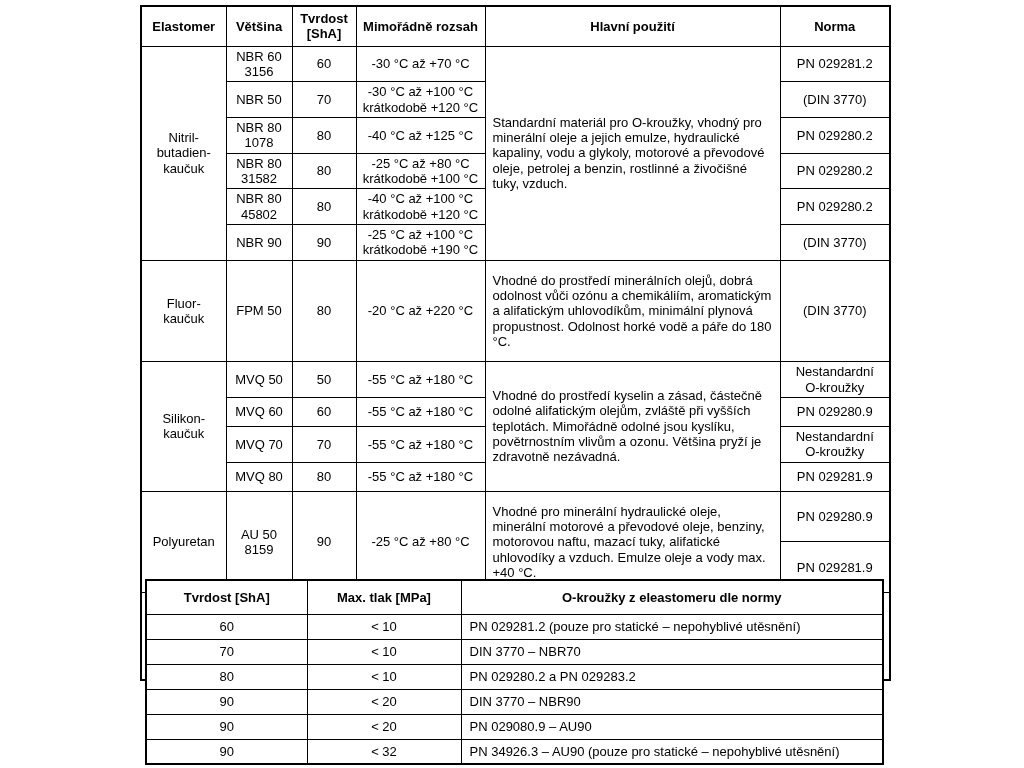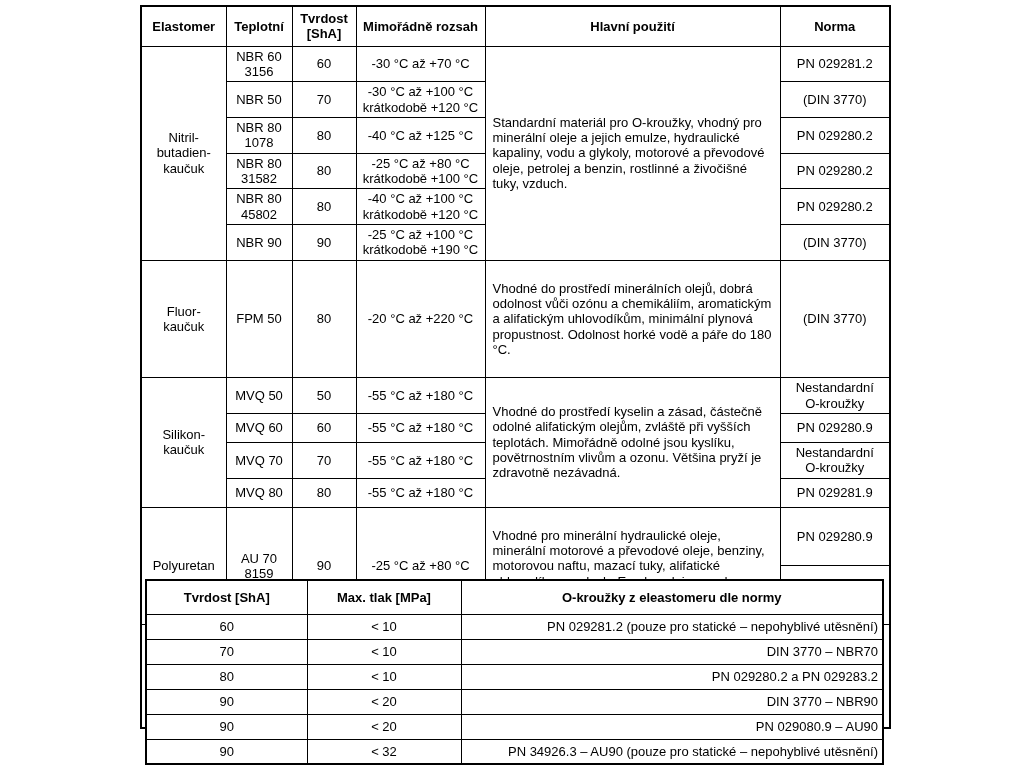--- a/index.html
+++ b/index.html
@@ -23,39 +23,39 @@
     vertical-align: middle;
     white-space: pre-line;
     padding: 2px 4px;
     overflow: hidden;
   }
   th { font-weight: bold; padding: 4px; }
   .t1 thead tr { height: 36px; }
   .t1 tbody tr { height: 29px; }
   .t2 thead tr { height: 34px; }
   .t2 tbody tr { height: 25px; }
-  td.use { text-align: left; padding: 20px 7px; }
-  .t2 td.norma-col { text-align: right; padding-left: 24px; }
+  td.use { text-align: left; padding: 12px 7px; }
+  .t2 td.norma-col { text-align: left; padding-left: 8px; }
 </style>
 </head>
 <body>
 
 <table class="t1">
   <colgroup>
     <col style="width:85px">
       <col style="width:66px">
       <col style="width:64px">
     <col style="width:129px">
       <col style="width:295px">
       <col style="width:110px">
   </colgroup>
   <thead>
     <tr>
       <th>Elastomer</th>
-      <th>Teplotní</th>
+      <th>Většina</th>
       <th>Tvrdost
 [ShA]</th>
       <th>Mimořádně rozsah</th>
       <th>Hlavní použití</th>
       <th>Norma</th>
     </tr>
   </thead>
   <tbody>
 
     <tr>
@@ -142,21 +142,21 @@
     </tr>
     <tr>
       <td>MVQ 80</td>
       <td>80</td>
       <td>-55 °C až +180 °C</td>
       <td>PN 029281.9</td>
     </tr>
 
     <tr>
       <td rowspan="2">Polyuretan</td>
-      <td rowspan="2">AU 70
+      <td rowspan="2">AU 50
 8159</td>
       <td rowspan="2">90</td>
       <td rowspan="2">-25 °C až +80 °C</td>
       <td rowspan="2" class="use">Vhodné pro minerální hydraulické oleje, minerální motorové a převodové oleje, benziny, motorovou naftu, mazací tuky, alifatické uhlovodíky a vzduch. Emulze oleje a vody max. +40 °C.</td>
       <td>PN 029280.9</td>
     </tr>
     <tr>
       <td>PN 029281.9</td>
     </tr>
 

